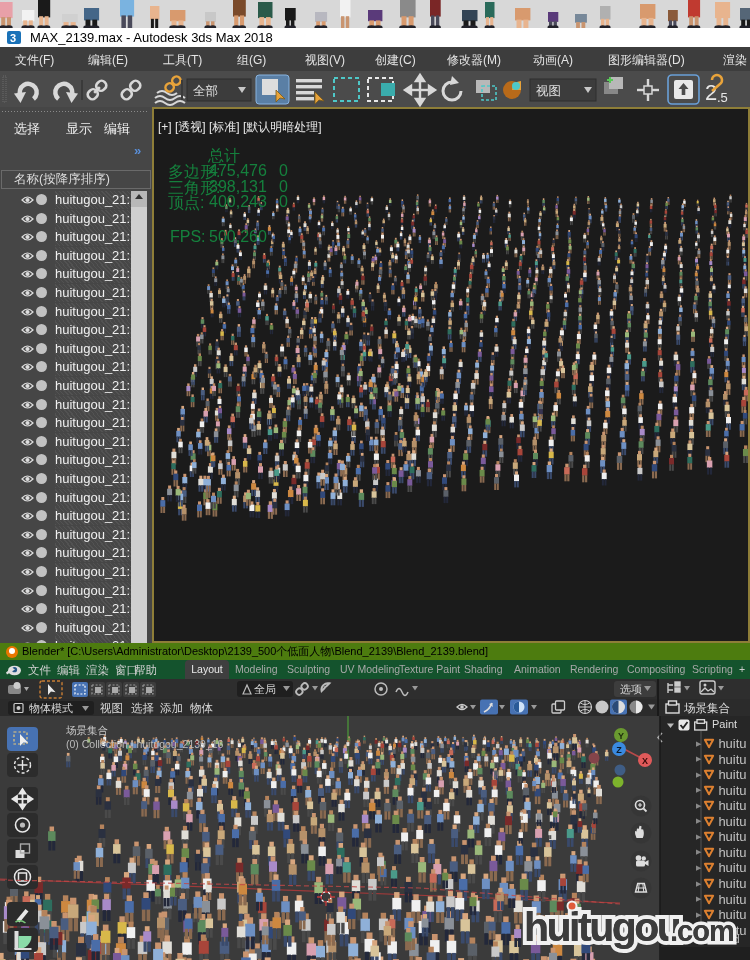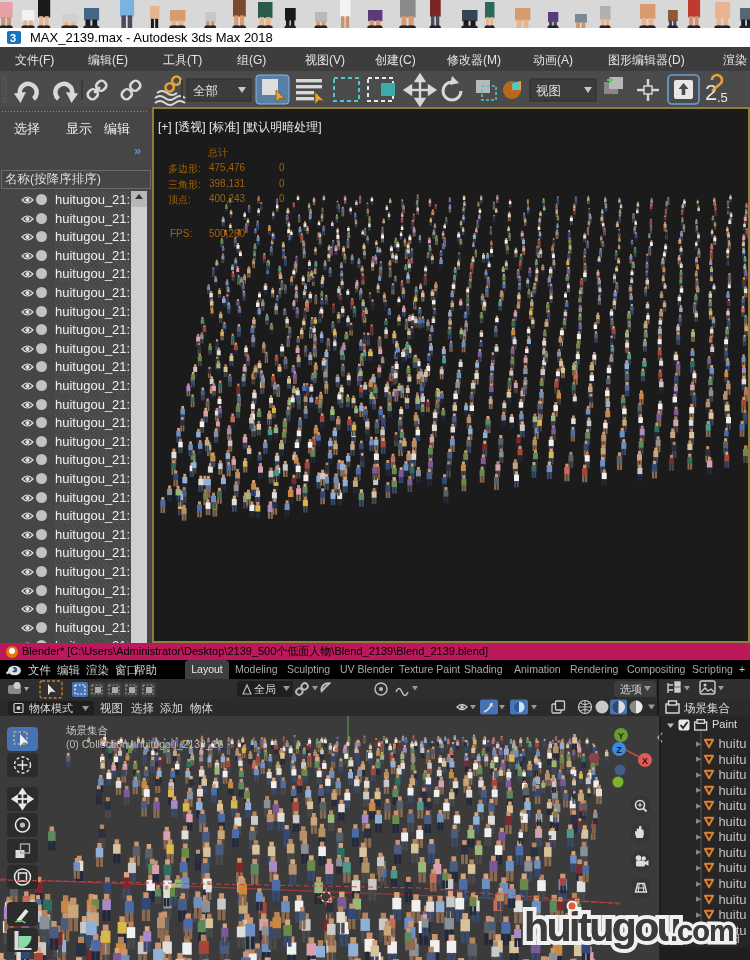--- a/index.html
+++ b/index.html
@@ -5,32 +5,32 @@
 body{position:relative;overflow:hidden;background:#fff;font-family:"Liberation Sans",sans-serif}
 .abs{position:absolute}
 #strip{left:0;top:0;width:750px;height:28px;background:#d8d8d8;overflow:hidden}
 #mtitle{left:0;top:28px;width:750px;height:19px;background:#fff;font-size:13px;color:#000;line-height:19px}
 #mmenu{left:0;top:47px;width:750px;height:24px;background:#3d3d3d}
 #mmenu span{position:absolute;top:5px;font-size:12px;color:#e4e4e4}
 #mtool{left:0;top:71px;width:750px;height:36px;background:#4b4b4b}
 #vp{left:152px;top:107px;width:598px;height:536px;background:#1b1b1b;border:2px solid #8e7e38}
 #lpanel{left:0;top:107px;width:152px;height:536px;background:#464646}
 .ptab{position:absolute;top:13px;font-size:13px;color:#eee}
-#nhead{position:absolute;left:1px;top:63px;width:150px;height:19px;border:1px solid #6a6a6a;color:#ddd;font-size:12.5px;line-height:17px;padding-left:3px}
+#nhead{position:absolute;left:1px;top:63px;width:150px;height:19px;border:1px solid #6a6a6a;color:#ddd;font-size:12.5px;line-height:17px;padding-left:12px}
 #listwrap{position:absolute;left:0;top:84px;width:131px;height:452px;overflow:hidden}
 .lrow{position:absolute;left:0;width:142px;height:18px}
 .leye{position:absolute;left:21px;top:4px}
 .ldot{position:absolute;left:36px;top:3px;width:11px;height:11px;border-radius:50%;background:#c2c2c2}
 .ltxt{position:absolute;left:55px;top:0;width:76px;height:18px;color:#f0f0f0;font-size:13px;line-height:18px;overflow:hidden;background:repeating-linear-gradient(45deg,#525252 0 1px,#474747 1px 3px)}
 #lscroll{position:absolute;left:131px;top:84px;width:16px;height:452px;background:#cfcfcf}
 #lsarrow{position:absolute;left:131px;top:84px;width:16px;height:16px;background:#b8b8b8;color:#222;font-size:9px;text-align:center;line-height:16px}
 #vplabel{left:158px;top:119px;font-size:12px;color:#e8e8e8;z-index:4}
-.stat{position:absolute;color:#a16207;font-size:10px;z-index:4}
-#btitle{left:0;top:643px;width:750px;height:17px;background:#be185d;font-size:11px;color:#000;line-height:17px;z-index:5}
-#bmenu{left:0;top:660px;width:750px;height:19px;background:#000000;z-index:5}
+.stat{position:absolute;color:#15803d;font-size:16px;z-index:4}
+#btitle{left:0;top:643px;width:750px;height:17px;background:#4d7c0f;font-size:11px;color:#000;line-height:17px;z-index:5}
+#bmenu{left:0;top:660px;width:750px;height:19px;background:#14532d;z-index:5}
 #bmenu .m{position:absolute;top:3px;font-size:11.5px;color:#cfcfcf}
 .wtab{position:absolute;top:0;height:19px;font-size:10.5px;color:#a8a8a8;line-height:19px}
 #btool{left:0;top:679px;width:750px;height:20px;background:#2e2e2e;z-index:5}
 #bvph{left:0;top:699px;width:750px;height:17px;background:#2b2b2b;z-index:5}
 .bvtxt{position:absolute;top:2px;font-size:11.5px;color:#d8d8d8}
 #bvp{left:0;top:716px;width:660px;height:244px;background:#3b3b3b}
 #outl{left:660px;top:716px;width:90px;height:244px;background:#262626}
 .orow{position:absolute;left:660px;width:90px;height:15px;color:#b8b8b8;font-size:11px;display:flex;align-items:center;z-index:6}
 .oarr{color:#888;font-size:7px;margin-left:36px}
 .otxt{color:#c0c0c0;font-size:13px}
@@ -2514,21 +2514,21 @@
   </svg>
 <div id="bmenu" class="abs">
 <span class="m" style="left:28px">文件</span>
     <span class="m" style="left:57px">编辑</span>
     <span class="m" style="left:86px">渲染</span>
 <span class="m" style="left:115px">窗口</span>
     <span class="m" style="left:134px">帮助</span>
 <span class="wtab" style="left:185px;width:44px;background:#3f3f3f;color:#e8e8e8;text-align:center;border-radius:4px 4px 0 0">Layout</span>
 <span class="wtab" style="left:235px">Modeling</span>
     <span class="wtab" style="left:287px">Sculpting</span>
-<span class="wtab" style="left:340px">UV Blender</span>
+<span class="wtab" style="left:340px">UV Modeling</span>
     <span class="wtab" style="left:399px">Texture Paint</span>
 <span class="wtab" style="left:464px">Shading</span>
     <span class="wtab" style="left:514px">Animation</span>
 <span class="wtab" style="left:570px">Rendering</span>
     <span class="wtab" style="left:627px">Compositing</span>
 <span class="wtab" style="left:692px">Scripting</span>
     <span class="wtab" style="left:739px;color:#ccc">+</span>
   </div>
 <div id="btool" class="abs"></div>
 <div id="bvph" class="abs">

